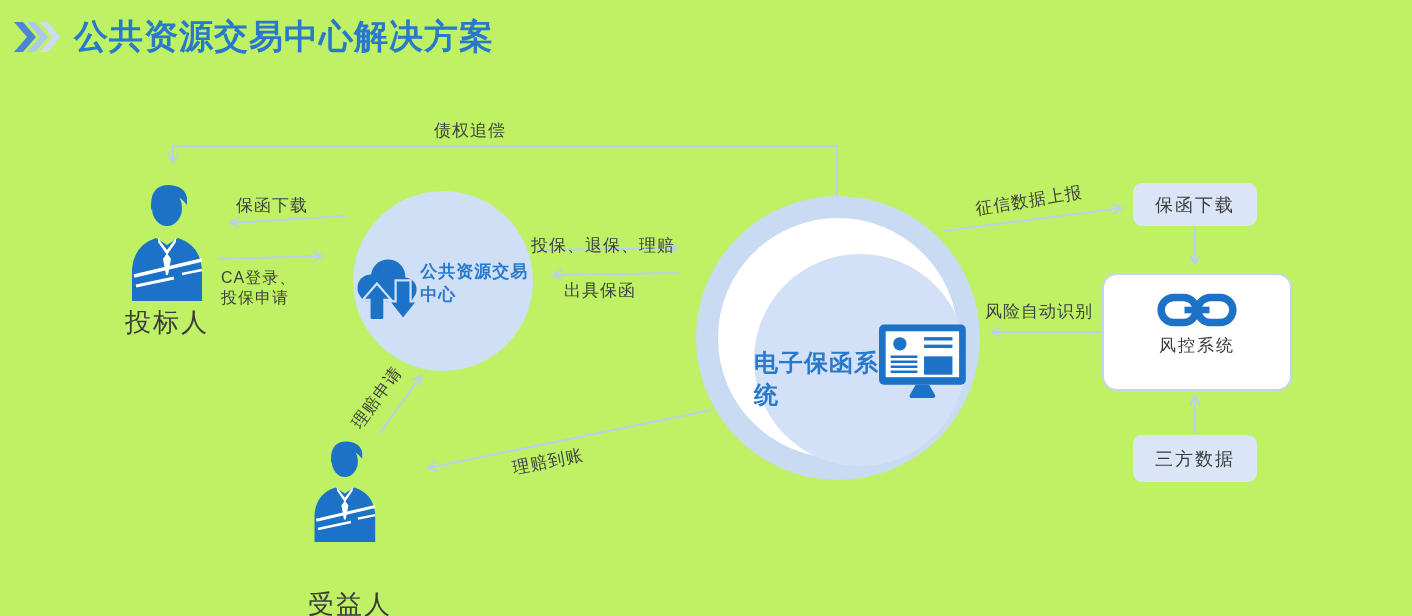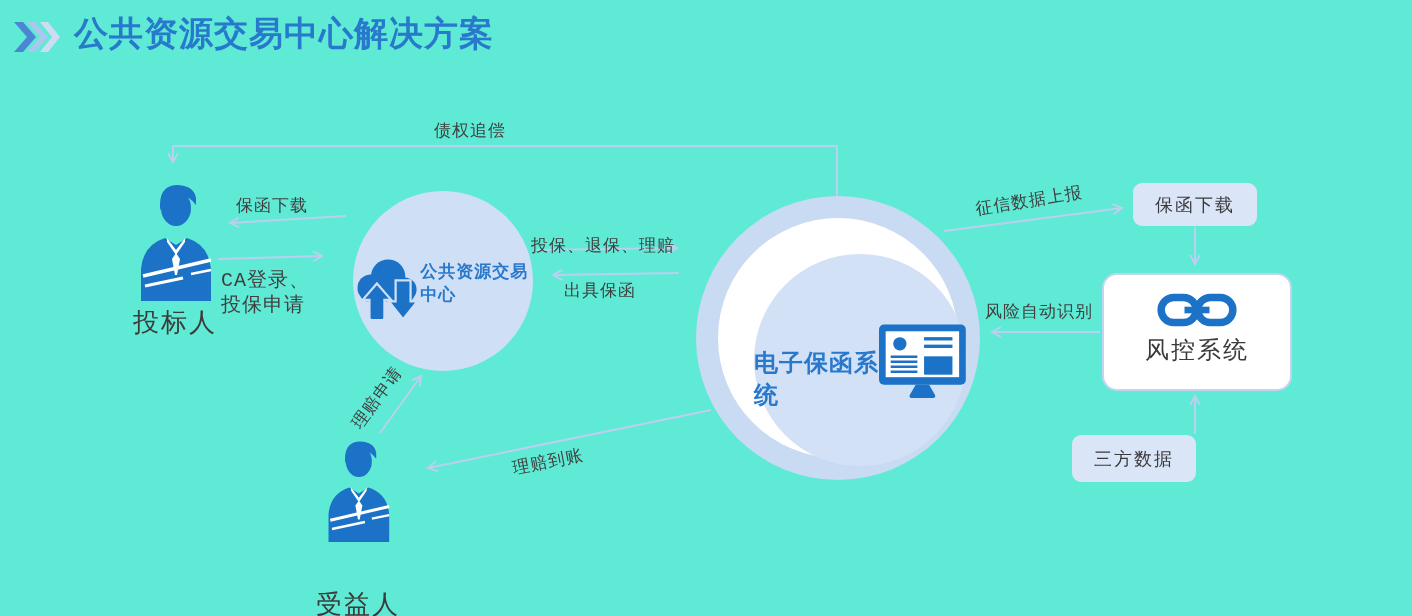--- a/index.html
+++ b/index.html
@@ -1,30 +1,30 @@
 <!DOCTYPE html>
 <html><head>
 <meta charset="utf-8">
 <style>
   html,body{margin:0;padding:0;background:#fff;}
   #canvas{
-    position:relative;width:1412px;height:616px;background:#5eead4;overflow:hidden;
-    font-family:Liberation Mono, monospace;
+    position:relative;width:1412px;height:616px;background:#bef264;overflow:hidden;
+    font-family:Liberation Sans, sans-serif;
   }
   
   .title-bar{position:absolute;left:14px;top:18px;display:flex;align-items:center;gap:14px;}
   .page-title{font-size:34px;font-weight:bold;color:#2878cc;letter-spacing:1px;line-height:1.1;}
   
   svg.flow{position:absolute;left:0;top:0;}
   
   .edge-label{position:absolute;color:#3f3f3f;font-size:17px;letter-spacing:1px;white-space:nowrap;}
-  .edge-label.two-line{white-space:pre-line;font-size:20px;line-height:1.25;}
+  .edge-label.two-line{white-space:pre-line;font-size:16px;line-height:1.25;}
   .rot{transform-origin:center center;}
   
-  .person{position:absolute;display:flex;flex-direction:column;align-items:center;}
+  .person{position:absolute;display:flex;flex-direction:column;}
   .person .p-label{margin-top:4px;font-size:26px;color:#3b3b3b;letter-spacing:2px;}
   
   .trade-circle{
     position:absolute;left:353px;top:191px;width:180px;height:180px;border-radius:50%;
     background:#cfdff5;display:flex;flex-direction:row;align-items:center;
   }
   .trade-circle .c-label{margin-top:4px;font-size:17px;font-weight:bold;color:#2878cc;letter-spacing:1px;}
   
   .g-outer{position:absolute;left:696px;top:196px;width:284px;height:284px;border-radius:50%;background:#c9daf3;}
   .g-mid{position:absolute;left:22px;top:22px;width:240px;height:240px;border-radius:50%;background:#ffffff;}
@@ -32,26 +32,26 @@
     position:absolute;left:36px;top:36px;width:212px;height:212px;border-radius:50%;background:#d3e1f7;
     display:flex;flex-direction:row;align-items:center;
   }
   .g-inner .c-label{margin-top:38px;font-size:24px;font-weight:bold;color:#2878cc;letter-spacing:1px;}
   
   .box{
     position:absolute;border-radius:9px;background:#dbe5f8;color:#3a3a3a;
     display:flex;align-items:center;justify-content:center;font-size:18px;letter-spacing:2px;
   }
   .box.pboc{left:1133px;top:183px;width:124px;height:43px;}
-  .box.third{left:1072px;top:435px;width:124px;height:47px;}
+  .box.third{left:1133px;top:435px;width:124px;height:47px;}
   .box.risk{
     left:1102px;top:273px;width:186px;height:114px;background:#ffffff;border:2px solid #c3d4f2;
     border-radius:15px;flex-direction:column;justify-content:flex-start;
   }
-  .box.risk .r-label{margin-top:6px;font-size:24px;color:#3a3a3a;letter-spacing:2px;}
+  .box.risk .r-label{margin-top:6px;font-size:17px;color:#3a3a3a;letter-spacing:2px;}
   .box.risk svg{margin-top:17px;}
 </style>
 </head>
 <body>
 
 <div id="canvas">
 
   <svg width="0" height="0" style="position:absolute" aria-hidden="true">
     <defs>
       <g id="person-shape">

